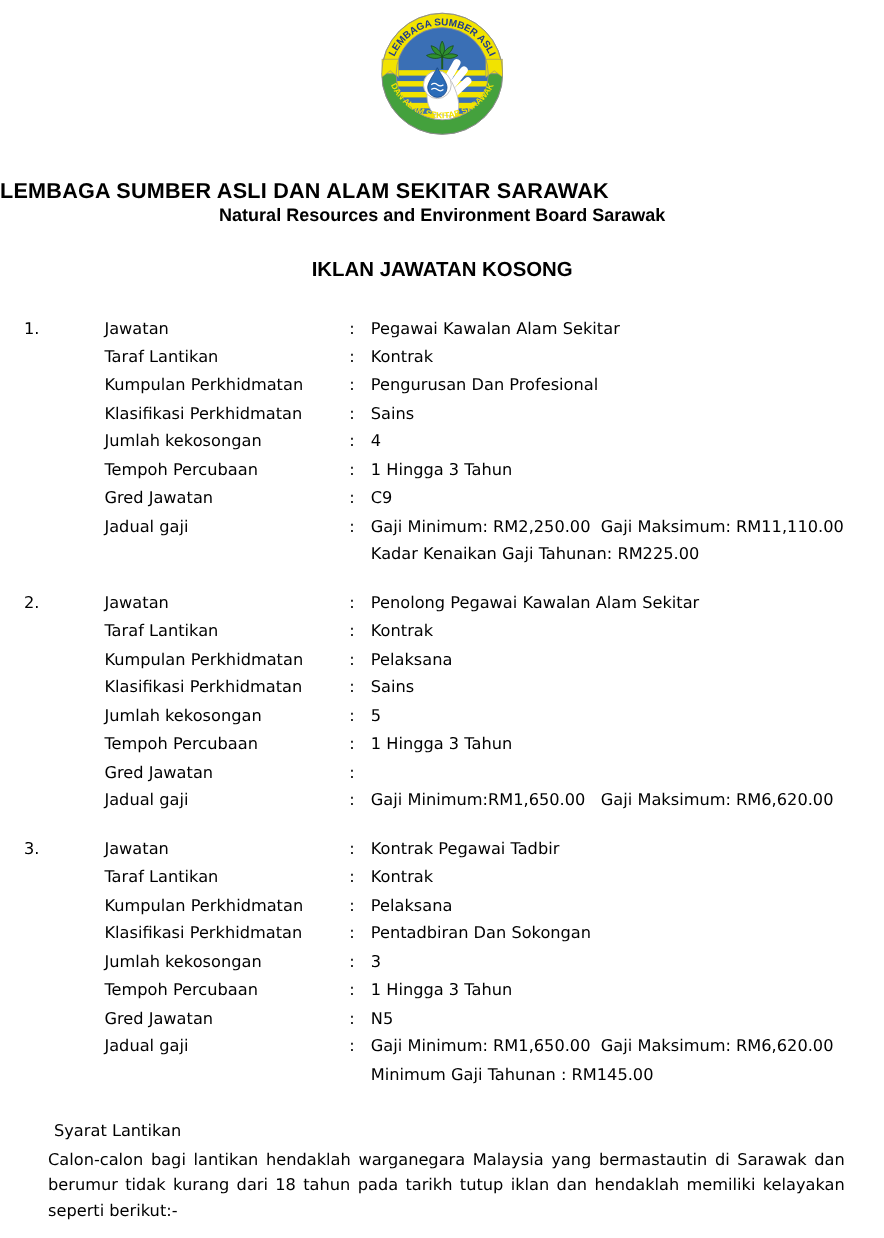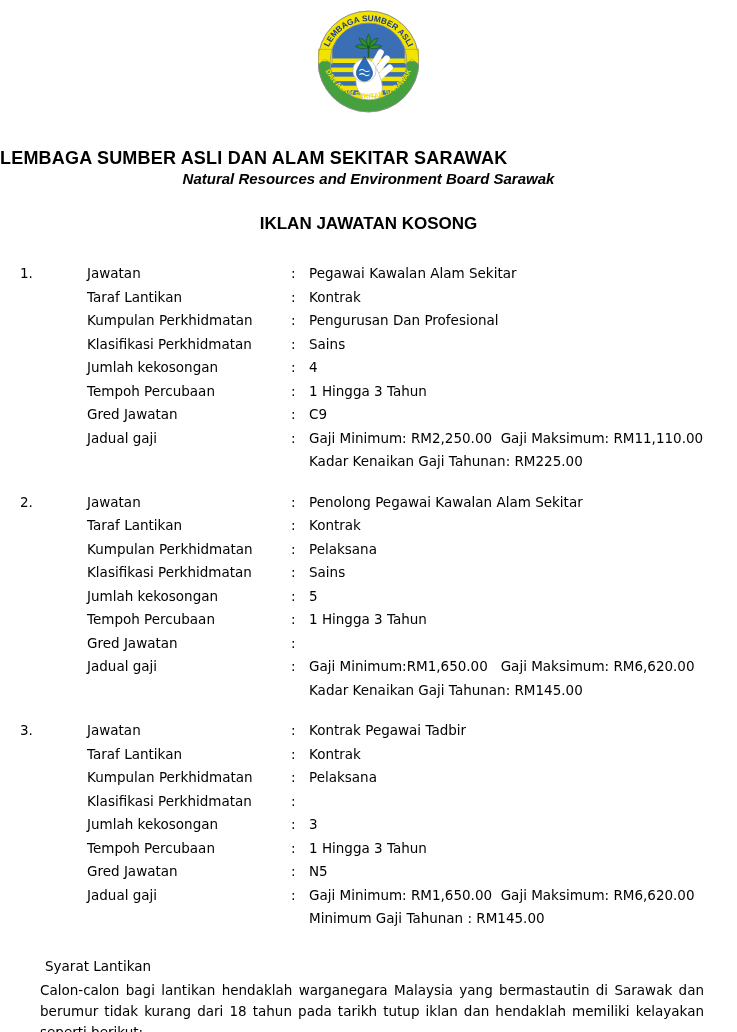--- a/index.html
+++ b/index.html
@@ -25,21 +25,20 @@
     font-size:18px;
     line-height:22px;
     letter-spacing:0.2px;
   }
   .org-name-en {
     text-align:center;
     font-family:"Liberation Sans", sans-serif;
     font-weight:bold;
     font-size:15px;
     line-height:19px;
-    font-style:italic;
   }
   .ad-title {
     margin-top:27px;
     text-align:center;
     font-family:"Liberation Sans", sans-serif;
     font-weight:bold;
     font-size:17px;
     line-height:17px;
   }
   
@@ -229,26 +228,20 @@
           <div class="col-num"></div>
           <div class="col-label">Gred Jawatan</div>
           <div class="col-colon">:</div>
         </div>
         <div class="row">
           <div class="col-num"></div>
           <div class="col-label">Jadual gaji</div>
           <div class="col-colon">:</div>
           <div class="col-value">Gaji Minimum:RM1,650.00   Gaji Maksimum: RM6,620.00</div>
         </div>
-        <div class="row">
-          <div class="col-num"></div>
-          <div class="col-label"></div>
-          <div class="col-colon"></div>
-          <div class="col-value">Kadar Kenaikan Gaji Tahunan: RM145.00</div>
-        </div>
       </div>
       <div class="job-block">
         <div class="row">
           <div class="col-num">3.</div>
           <div class="col-label">Jawatan</div>
           <div class="col-colon">:</div>
           <div class="col-value">Kontrak Pegawai Tadbir</div>
         </div>
         <div class="row">
           <div class="col-num"></div>
@@ -259,20 +252,21 @@
         <div class="row">
           <div class="col-num"></div>
           <div class="col-label">Kumpulan Perkhidmatan</div>
           <div class="col-colon">:</div>
           <div class="col-value">Pelaksana</div>
         </div>
         <div class="row">
           <div class="col-num"></div>
           <div class="col-label">Klasifikasi Perkhidmatan</div>
           <div class="col-colon">:</div>
+          <div class="col-value">Pentadbiran Dan Sokongan</div>
         </div>
         <div class="row">
           <div class="col-num"></div>
           <div class="col-label">Jumlah kekosongan</div>
           <div class="col-colon">:</div>
           <div class="col-value">3</div>
         </div>
         <div class="row">
           <div class="col-num"></div>
           <div class="col-label">Tempoh Percubaan</div>

